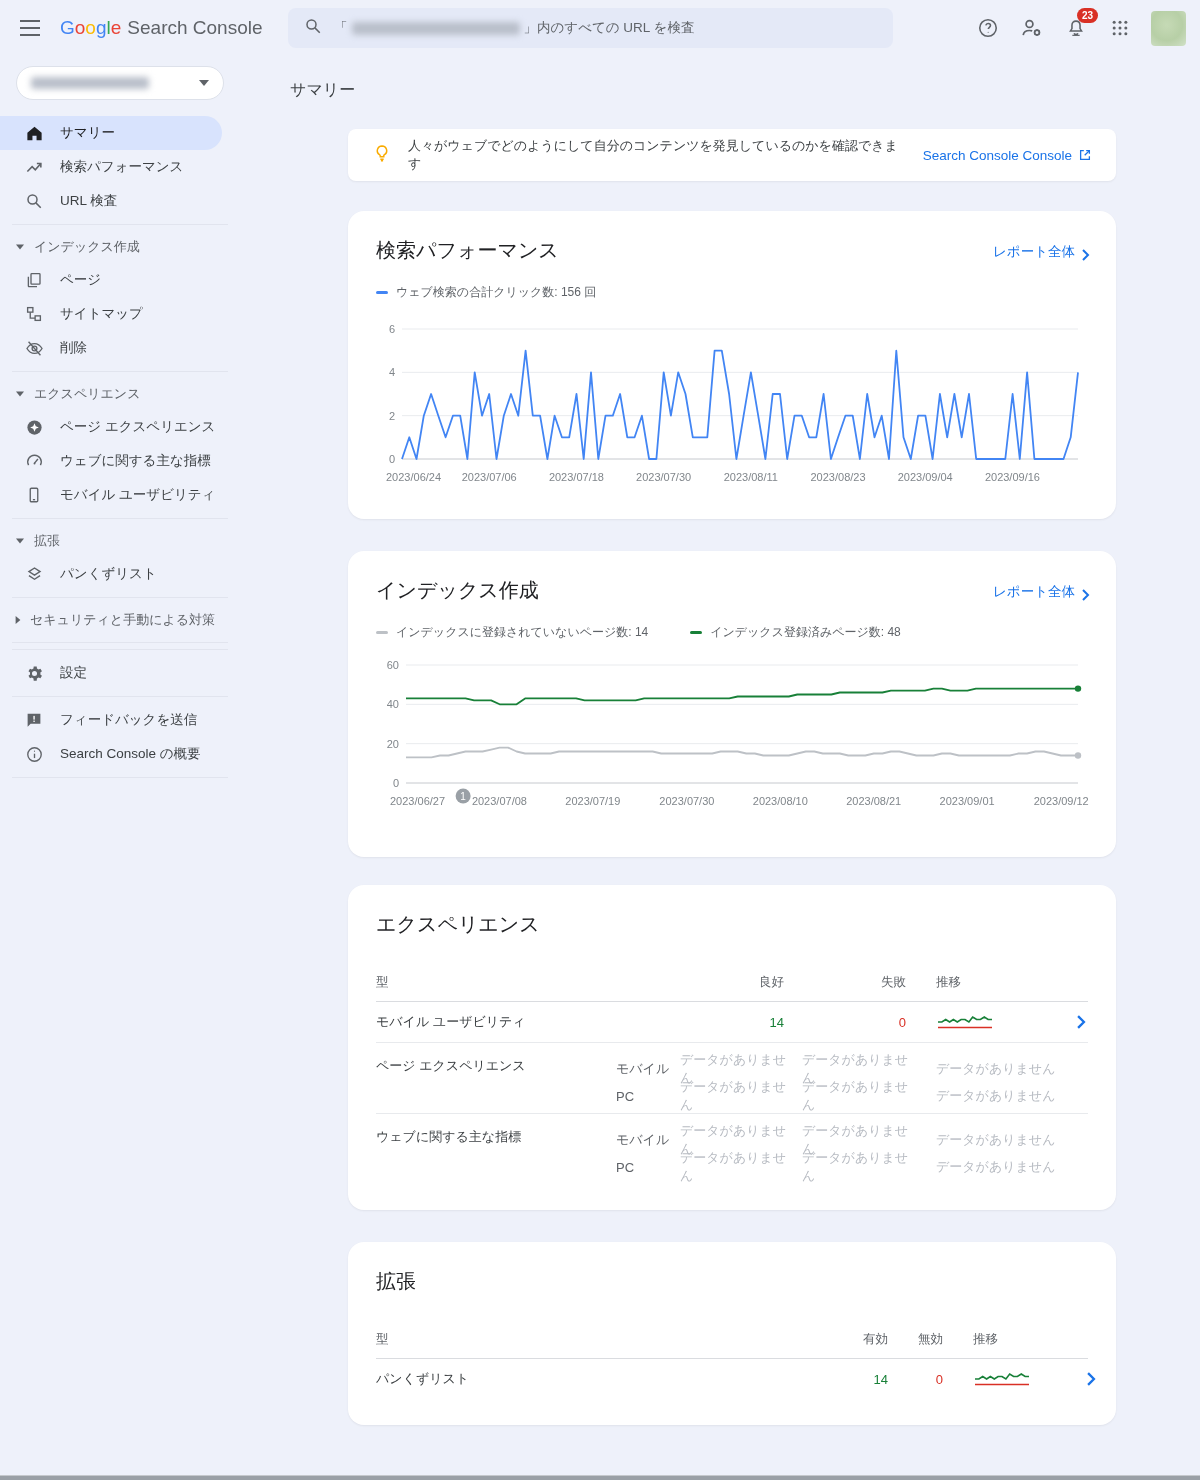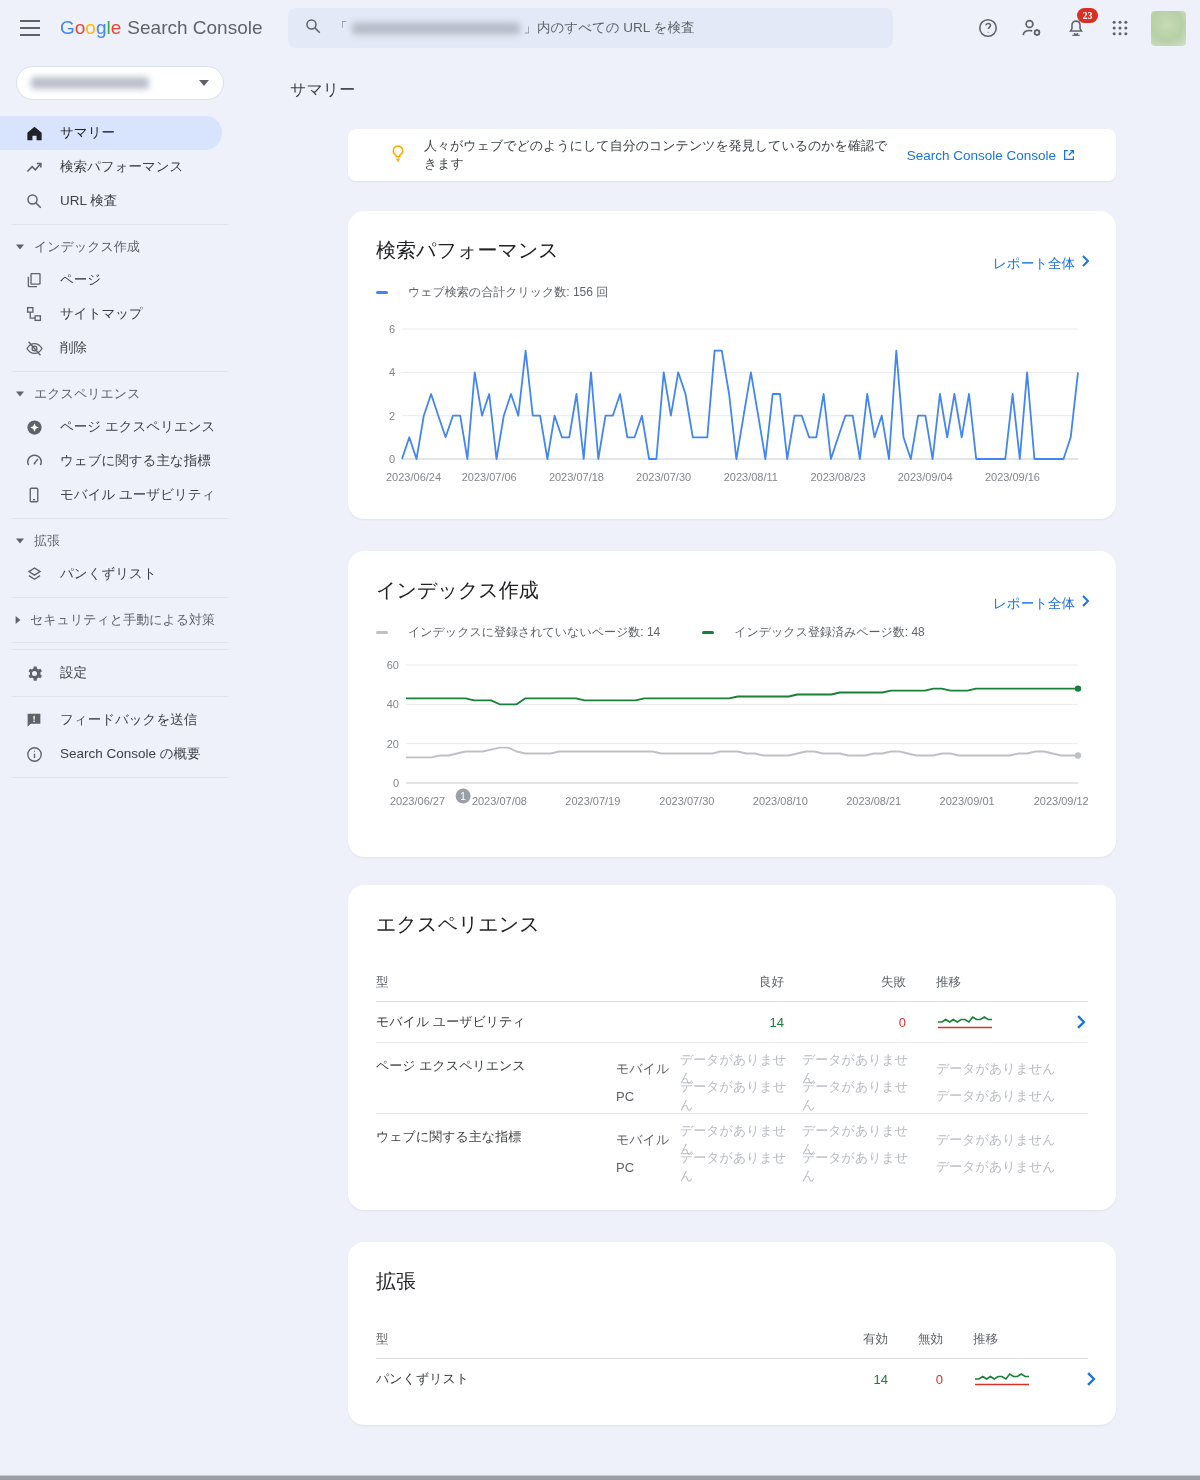--- a/index.html
+++ b/index.html
@@ -21,21 +21,21 @@
   .searchbar {
     position:absolute; left:288px; top:8px; width:605px; height:40px;
     background:#e4e9f7; border-radius:8px; display:flex; align-items:center; padding:0 16px; gap:12px;
   }
   .searchbar .stext { color:#5f6368; font-size:13.5px; display:flex; align-items:center; gap:4px; }
   .blurbox { display:inline-block; background:#b9bfca; filter:blur(3px); border-radius:3px; }
   .hdr-right { margin-left:auto; display:flex; align-items:center; gap:18px; }
   .hicon { width:26px; height:26px; display:flex; align-items:center; justify-content:center; position:relative; cursor:pointer; }
   .badge {
     position:absolute; top:-7px; right:-9px; min-width:21px; height:15px; border-radius:8px;
-    background:#d93025; color:#fff; font-size:10px; font-weight:bold; display:flex; align-items:center; justify-content:center; padding:0 3px;font-family:Liberation Serif, serif;
+    background:#d93025; color:#fff; font-size:10px; font-weight:bold; display:flex; align-items:center; justify-content:center; padding:0 3px;
   }
   .avatar { width:35px; height:35px; border-radius:4px; cursor:pointer;
     background: radial-gradient(circle at 45% 40%, #c2dcae 0%, #b3d19e 55%, #cfe3c2 100%); filter:saturate(.8); }
 
   
   .shell { display:flex; align-items:flex-start; }
   .sidebar { width:240px; flex:none; padding-top:10px; }
   .main { flex:1; min-height:1380px; }
 
   
@@ -49,29 +49,29 @@
   .nav-item { height:34px; display:flex; align-items:center; gap:16px; padding-left:24px; color:#3c4043; cursor:pointer; }
   .nav-item .nicon { width:20px; height:20px; flex:none; display:flex; align-items:center; justify-content:center; }
   .nav-item.selected { background:#d8e3fd; border-radius:0 20px 20px 0; width:222px; color:#202124; }
   .nav-section { height:32px; display:flex; align-items:center; gap:9px; padding-left:15px; color:#5f6368; font-size:13px; cursor:pointer; }
   .nav-div { border-top:1px solid #e1e4ee; margin:6px 12px; }
 
   
   .page-title { padding:24px 0 0 50px; font-size:16px; color:#3c4043; }
   .content { width:768px; margin:28px 0 0 108px; }
   .card { background:#fff; border-radius:16px; box-shadow:0 1px 2px rgba(60,64,67,.08); }
-  .banner { height:52px; border-radius:8px; display:flex; align-items:center; padding:0 40px; gap:16px; }
+  .banner { height:52px; border-radius:8px; display:flex; align-items:center; padding:0 24px; gap:16px; }
   .banner .btext { font-size:13px; color:#3c4043; }
   .banner .blink { margin-left:auto; color:#1a73e8; font-size:13.5px; font-weight:500; display:flex; align-items:center; gap:6px; cursor:pointer; white-space:nowrap; }
 
   .bigcard { margin-top:30px; padding:26px 28px 20px 28px; position:relative; }
   .card-title { font-size:20px; color:#202124; font-weight:400; }
-  .report-link { position:absolute; right:26px; top:44px; color:#1a73e8; font-size:13.5px; display:flex; align-items:flex-start; gap:6px; cursor:pointer; }
+  .report-link { position:absolute; right:26px; top:32px; color:#1a73e8; font-size:13.5px; display:flex; align-items:flex-end; gap:6px; cursor:pointer; }
   .legend-row { display:flex; gap:42px; margin-top:20px; }
-  .legend { display:flex; align-items:center; gap:20px; font-size:12px; color:#5f6368; }
+  .legend { display:flex; align-items:center; gap:8px; font-size:12px; color:#5f6368; }
   .dash { width:12px; height:3px; border-radius:2px; flex:none; }
 
   
   .tbl { margin-top:26px; font-size:13px; color:#3c4043; }
   .exp-grid { display:grid; grid-template-columns:240px 64px 112px 122px 148px 1fr; align-items:center; }
   .enh-grid { display:grid; grid-template-columns:440px 80px 55px 135px 1fr; align-items:center; }
   .thead { color:#5f6368; height:38px; border-bottom:1px solid #dadce0; font-size:12.5px; }
   .num-r { text-align:right; padding-right:8px; }
   .trend-c { padding-left:22px; }
   .row { min-height:40px; }

